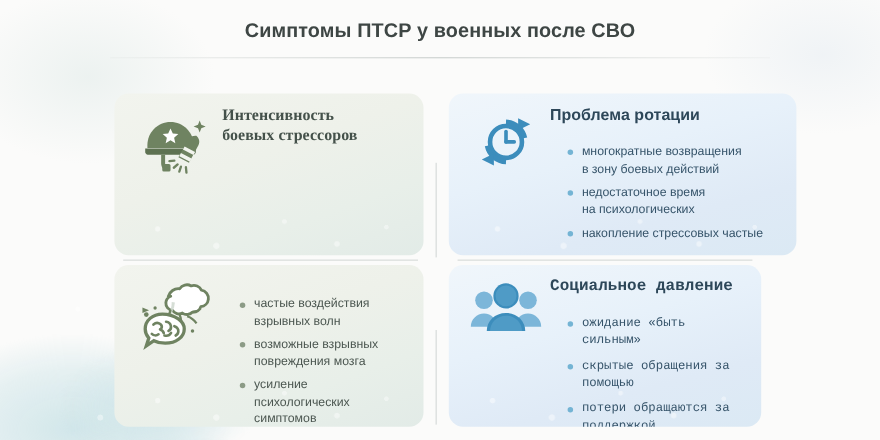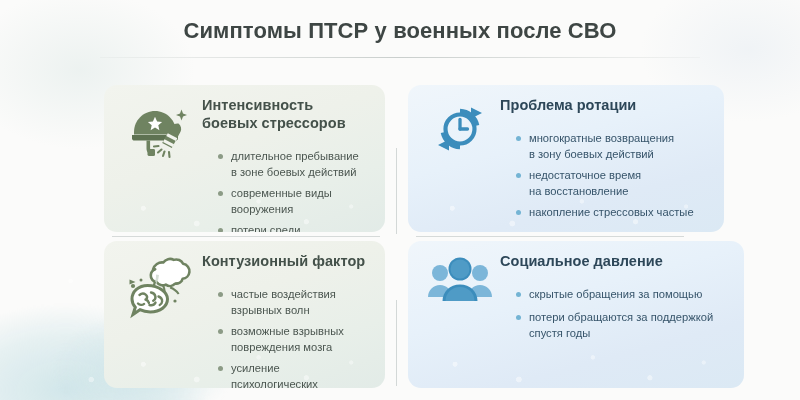--- a/index.html
+++ b/index.html
@@ -79,21 +79,21 @@
   
   .title-wrap {
     position: absolute;
     left: 100px;
     top: 18px;
     width: 600px;
     text-align: center;
   }
   .slide-title {
     margin: 0;
-    font-size: 22px;
+    font-size: 18px;
     font-weight: bold;
     color: #3e4644;
     letter-spacing: 0.1px;
     white-space: nowrap;
   }
   .title-rule {
     margin-top: 13px;
     height: 1px;
     width: 100%;
     background: linear-gradient(to right, rgba(203,208,206,0.15), rgba(193,199,197,0.85), rgba(203,208,206,0.15));
@@ -140,24 +140,24 @@
     opacity: 0.55;
     background-image:
       radial-gradient(circle at 14% 72%, rgba(255,255,255,0.85) 0 2.2px, transparent 2.8px),
       radial-gradient(circle at 33% 90%, rgba(255,255,255,0.8) 0 2.6px, transparent 3.2px),
       radial-gradient(circle at 55% 64%, rgba(255,255,255,0.75) 0 1.9px, transparent 2.5px),
       radial-gradient(circle at 72% 88%, rgba(255,255,255,0.8) 0 2.3px, transparent 2.9px),
       radial-gradient(circle at 88% 70%, rgba(255,255,255,0.7) 0 1.8px, transparent 2.4px);
     pointer-events: none;
   }
 
-  .card.tl { left: 104px; top: 85px;  width: 281px; height: 147px; }
+  .card.tl { left: 104px; top: 85px;  width: 281px; height: 147px; font-family: Liberation Serif, serif; }
   .card.tr { left: 408px; top: 85px;  width: 316px; height: 147px; }
   .card.bl { left: 104px; top: 241px; width: 281px; height: 147px; }
-  .card.br { left: 408px; top: 241px; width: 336px; height: 147px; }
+  .card.br { left: 408px; top: 241px; width: 284px; height: 147px; font-family: Liberation Mono, monospace; }
 
   .card-inner {
     position: relative;
     display: flex;
     padding: 10px 10px 8px 12px;
     height: 100%;
     box-sizing: border-box;
   }
   .icon-col {
     flex: 0 0 auto;
@@ -261,27 +261,20 @@
             <line x1="40.5" y1="52.5" x2="39" y2="57"></line>
             <line x1="45" y1="53" x2="45.5" y2="58"></line>
             <line x1="34.5" y1="47" x2="30" y2="47.5"></line>
           </g>
           <path d="M57.5 10.5l1.5 4 4 1.5-4 1.5-1.5 4-1.5-4-4-1.5 4-1.5z" fill="#6f8361"></path>
         </svg>
       </div>
       <div class="text-col">
         <h2 class="card-heading heading-green" style="white-space:pre-line;">Интенсивность
 боевых стрессоров</h2>
-        <ul class="bullets list-green">
-          <li>длительное пребывание
-в зоне боевых действий</li>
-          <li>современные виды
-вооружения</li>
-          <li>потери среди сослуживцев</li>
-        </ul>
       </div>
     </div>
   </div>
 
   <div class="card card-blue tr">
     <div class="card-inner">
       <div class="icon-col narrow">
         <svg width="60" height="60" viewBox="0 0 60 60">
           <g fill="none" stroke="#3c8dbc" stroke-width="4.2">
             <circle cx="30" cy="30" r="14.5"></circle>
@@ -297,21 +290,21 @@
             <line x1="30" y1="30" x2="37.5" y2="30"></line>
           </g>
         </svg>
       </div>
       <div class="text-col">
         <h2 class="card-heading heading-blue">Проблема ротации</h2>
         <ul class="bullets list-blue">
           <li>многократные возвращения
 в зону боевых действий</li>
           <li>недостаточное время
-на восстановление</li>
+на психологических</li>
           <li>накопление стрессовых  частые</li>
         </ul>
       </div>
     </div>
   </div>
 
   <div class="card card-green bl">
     <div class="card-inner">
       <div class="icon-col">
         <svg width="72" height="66" viewBox="0 0 72 66">
@@ -338,21 +331,20 @@
           </g>
           <g fill="#6f8361">
             <circle cx="10" cy="31" r="2.1"></circle>
             <circle cx="18" cy="25" r="1.5"></circle>
             <circle cx="52" cy="46" r="1.6"></circle>
             <path d="M6.5 24.5l6 2.5-6 2.5z"></path>
           </g>
         </svg>
       </div>
       <div class="text-col">
-        <h2 class="card-heading heading-green">Контузионный фактор</h2>
         <ul class="bullets list-green">
           <li>частые воздействия
 взрывных волн</li>
           <li>возможные взрывных
 повреждения мозга</li>
           <li>усиление психологических
 симптомов</li>
         </ul>
       </div>
     </div>
@@ -374,20 +366,21 @@
             <circle cx="33" cy="12" r="11.5" fill="#3c8dbc"></circle>
             <path d="M15.5 44c0-9.1 7.4-16.5 17.5-16.5S50.5 34.9 50.5 44z" fill="#3c8dbc"></path>
             <circle cx="33" cy="12" r="9.5" fill="#4f9bc6"></circle>
             <path d="M18.5 44c0-7.7 6.3-14 14.5-14s14.5 6.3 14.5 14z" fill="#4f9bc6"></path>
           </g>
         </svg>
       </div>
       <div class="text-col">
         <h2 class="card-heading heading-blue">Социальное давление</h2>
         <ul class="bullets list-blue tight">
+          <li>ожидание «быть сильным»</li>
           <li>скрытые обращения за помощью</li>
           <li>потери обращаются за поддержкой
 спустя годы</li>
         </ul>
       </div>
     </div>
   </div>
 
 </div>
 

